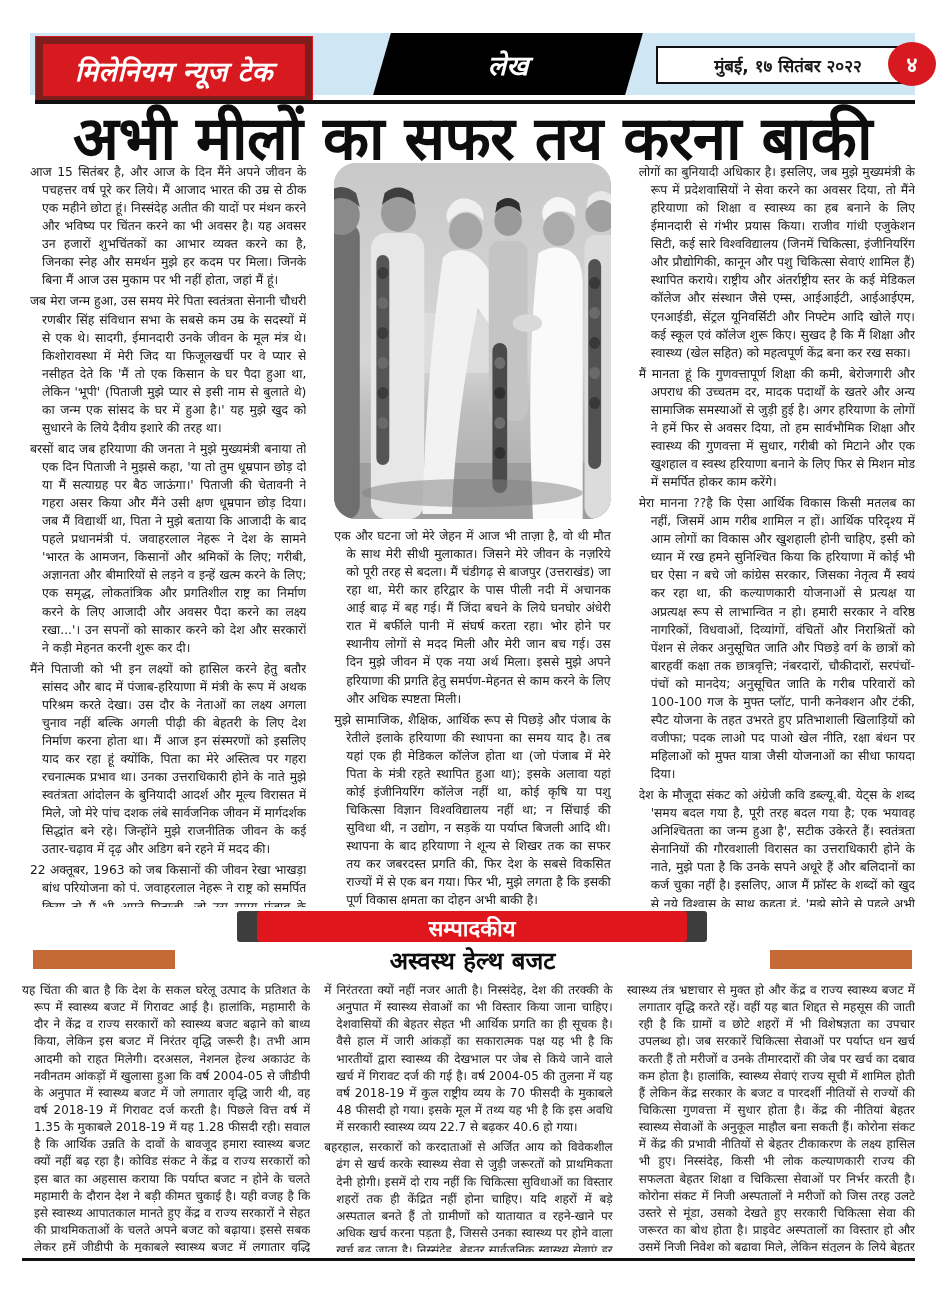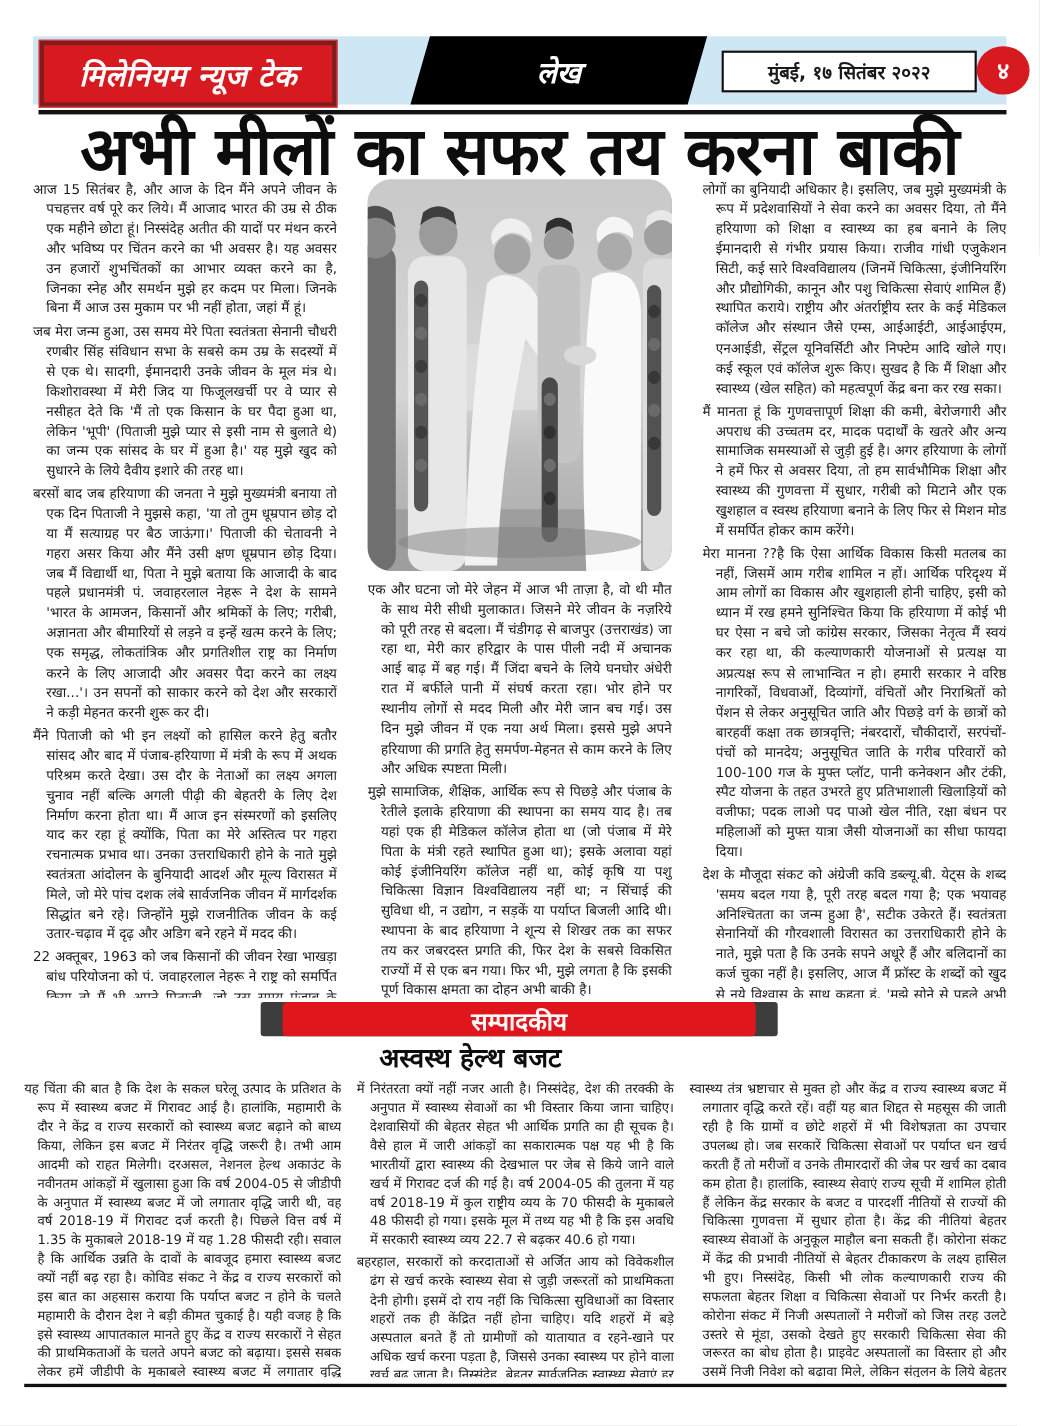--- a/index.html
+++ b/index.html
@@ -8,41 +8,41 @@
     margin:0 auto;overflow:hidden;
     font-family:"DejaVu Sans","Liberation Sans",sans-serif;color:#1a1a1a;
   }
   
   .header-band{
     position:absolute;left:30px;top:33px;width:885px;height:62px;
     background:#cfe7f4;
   }
   .masthead{
     position:absolute;left:6px;top:4px;width:262px;height:52px;
-    background:#d61a20;border:4px solid #7f1d1d;outline:1px solid #d61a20;
+    background:#d61a20;border:7px solid #7f1d1d;outline:1px solid #d61a20;
     display:flex;align-items:center;justify-content:center;
   }
   .masthead span{
     color:#ffffff;font-weight:bold;font-style:italic;font-size:27px;
     letter-spacing:.5px;white-space:nowrap;
   }
   .section-tag{
     position:absolute;left:352px;top:0;width:252px;height:62px;
     background:#000000;transform:skewX(-16deg);
     display:flex;align-items:center;justify-content:center;
   }
   .section-tag span{
     transform:skewX(16deg);color:#ffffff;font-weight:bold;font-style:italic;
     font-size:27px;
   }
   .dateline{
     position:absolute;left:626px;top:13px;width:228px;height:34px;
     background:#ffffff;border:2px solid #111111;
     display:flex;align-items:center;justify-content:center;
-    font-weight:bold;font-size:17px;white-space:nowrap;
+    font-weight:bold;font-size:17px;white-space:nowrap;padding-left:16px;
   }
   .page-badge{
     position:absolute;left:858px;top:9px;width:48px;height:44px;
     background:#d61a20;border-radius:50%;
     display:flex;align-items:center;justify-content:center;
     color:#ffffff;font-size:21px;font-weight:bold;
   }
   .top-rule{position:absolute;left:35px;top:100px;width:880px;height:4px;background:#111111;}
   
   .headline{
@@ -67,22 +67,22 @@
     position:absolute;left:237px;top:911px;width:470px;height:31px;
     background:#3d3d3d;border-radius:3px;
   }
   .ed-banner .red{
     position:absolute;left:20px;right:20px;top:0;bottom:0;
     background:#e0161d;border-radius:4px;
     display:flex;align-items:center;justify-content:center;
     color:#ffffff;font-weight:bold;font-size:22px;
   }
   .ed-head-row{
-    position:absolute;left:33px;top:944px;width:789px;height:30px;
-    display:flex;align-items:center;justify-content:space-between;flex-direction:column;
+    position:absolute;left:33px;top:944px;width:879px;height:30px;
+    display:flex;align-items:center;justify-content:space-between;
   }
   .orange-bar{width:142px;height:19px;background:#c56a35;}
   .ed-headline{
     margin:0;font-size:24px;font-weight:800;color:#0d0d0d;text-align:center;flex:1;
   }
   
   .editorial{
     position:absolute;left:22px;top:982px;width:893px;height:270px;
     display:flex;gap:14px;overflow:hidden;
   }

